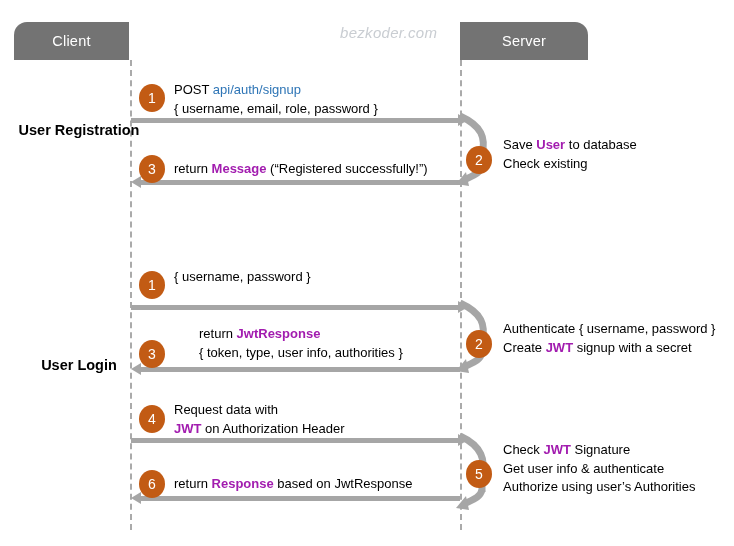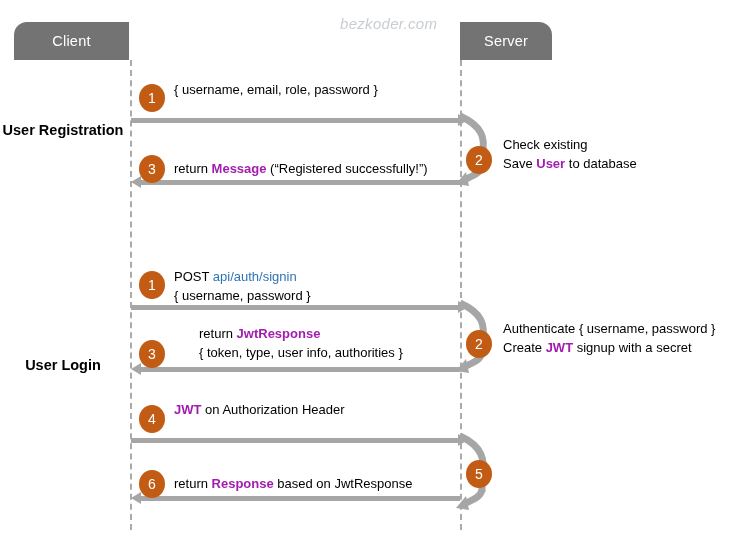--- a/index.html
+++ b/index.html
@@ -29,27 +29,27 @@
     justify-content: center;
     letter-spacing: 0.2px;
   }
   #actor-client {
     left: 14px;
     width: 115px;
     border-top-left-radius: 13px;
   }
   #actor-server {
     left: 460px;
-    width: 92px;
+    width: 128px;
     border-top-right-radius: 13px;
   }
   .watermark {
     position: absolute;
     left: 340px;
-    top: 15px;
+    top: 24px;
     font-size: 15px;
     font-style: italic;
     color: #c9cdd2;
     letter-spacing: 0.3px;
     user-select: none;
   }
   .lifeline {
     position: absolute;
     top: 60px;
     width: 0;
@@ -61,20 +61,21 @@
 
   .section-label {
     position: absolute;
     left: 0px;
     width: 126px;
     text-align: center;
     font-size: 14.5px;
     font-weight: bold;
     color: #000000;
     line-height: 20px;
+    padding-left: 16px;
   }
 
   
   .arrow {
     position: absolute;
     height: 5px;
     background: #a6a6a6;
   }
   .arrow .head {
     position: absolute;
@@ -147,60 +148,60 @@
   <div class="lifeline" id="lifeline-client"></div>
   <div class="lifeline" id="lifeline-server"></div>
 
   <div class="section-label" style="top:120px;">
     <span class="line">User</span>
     <span class="line">Registration</span>
   </div>
 
   <div class="badge" style="left:139px; top:84px;">1</div>
   <div class="msg" style="left:174px; top:81px;">
+    <span class="line">
+      <span>POST </span><span class="blue">api/auth/signup</span>
+    </span>
     <span class="line">{ username, email, role, password }</span>
   </div>
   <div class="arrow to-right" style="left:131px; top:118px; width:328px;">
       <i class="head"></i>
     </div>
 
   <svg class="selfloop" style="top:110px;" width="46" height="78" viewBox="0 0 46 78">
     <path d="M8 6 C 30 16, 34 28, 30 44 L 30 58" stroke="#a6a6a6" stroke-width="7" fill="none" stroke-linecap="butt"></path>
     <path d="M30 56 C 28 64, 20 66, 12 70" stroke="#a6a6a6" stroke-width="7" fill="none"></path>
     <polygon points="14,62 4,74 17,76" fill="#a6a6a6"></polygon>
   </svg>
 
   <div class="badge" style="left:466px; top:146px;">2</div>
   <div class="msg" style="left:503px; top:136px;">
+    <span class="line">
+      <span>Save </span><span class="green">User</span><span> to database</span>
+    </span>
     <span class="line">Check existing</span>
-    <span class="line">
-      <span>Save </span><span class="green">User</span><span> to database</span>
-    </span>
   </div>
 
   <div class="badge" style="left:139px; top:155px;">3</div>
   <div class="msg" style="left:174px; top:160px;">
     <span class="line">
       <span>return </span><span class="green">Message</span><span> (“Registered successfully!”)</span>
     </span>
   </div>
   <div class="arrow to-left" style="left:140px; top:180px; width:320px;">
       <i class="head"></i>
     </div>
 
   <div class="section-label" style="top:313px;margin-top:42px;">
     <span class="line">User</span>
     <span class="line">Login</span>
   </div>
 
   <div class="badge" style="left:139px; top:271px;">1</div>
   <div class="msg" style="left:174px; top:268px;">
-    <span class="line">
-      <span>POST </span><span class="blue">api/auth/signin</span>
-    </span>
     <span class="line">{ username, password }</span>
   </div>
   <div class="arrow to-right" style="left:131px; top:305px; width:328px;">
       <i class="head"></i>
     </div>
 
   <svg class="selfloop" style="top:297px;" width="46" height="78" viewBox="0 0 46 78">
     <path d="M8 6 C 30 16, 34 28, 30 44 L 30 58" stroke="#a6a6a6" stroke-width="7" fill="none" stroke-linecap="butt"></path>
     <path d="M30 56 C 28 64, 20 66, 12 70" stroke="#a6a6a6" stroke-width="7" fill="none"></path>
     <polygon points="14,62 4,74 17,76" fill="#a6a6a6"></polygon>
@@ -221,35 +222,43 @@
     </span>
     <span class="line">{ token, type, user info, authorities }</span>
   </div>
   <div class="arrow to-left" style="left:140px; top:367px; width:320px;">
       <i class="head"></i>
     </div>
 
 
   <div class="badge" style="left:139px; top:405px;">4</div>
   <div class="msg" style="left:174px; top:401px;">
+    <span class="line">Request  data with</span>
     <span class="line">
       <span class="green">JWT</span><span> on </span><span class="bold">Authorization Header</span>
     </span>
   </div>
   <div class="arrow to-right" style="left:131px; top:438px; width:328px;">
       <i class="head"></i>
     </div>
 
   <svg class="selfloop" style="top:430px;" width="46" height="82" viewBox="0 0 46 82">
     <path d="M8 6 C 30 16, 34 30, 30 48 L 30 62" stroke="#a6a6a6" stroke-width="7" fill="none" stroke-linecap="butt"></path>
     <path d="M30 60 C 28 68, 20 70, 12 74" stroke="#a6a6a6" stroke-width="7" fill="none"></path>
     <polygon points="14,66 4,78 17,80" fill="#a6a6a6"></polygon>
   </svg>
 
   <div class="badge" style="left:466px; top:460px;">5</div>
+  <div class="msg" style="left:503px; top:441px;">
+    <span class="line">
+      <span>Check </span><span class="green">JWT</span><span> Signature</span>
+    </span>
+    <span class="line">Get user info &amp; authenticate</span>
+    <span class="line">Authorize using user’s Authorities</span>
+  </div>
 
   <div class="badge" style="left:139px; top:470px;">6</div>
   <div class="msg" style="left:174px; top:475px;">
     <span class="line">
       <span>return </span><span class="green">Response</span><span> based on </span><span class="bold">JwtResponse</span>
     </span>
   </div>
   <div class="arrow to-left" style="left:140px; top:496px; width:320px;">
       <i class="head"></i>
     </div>

